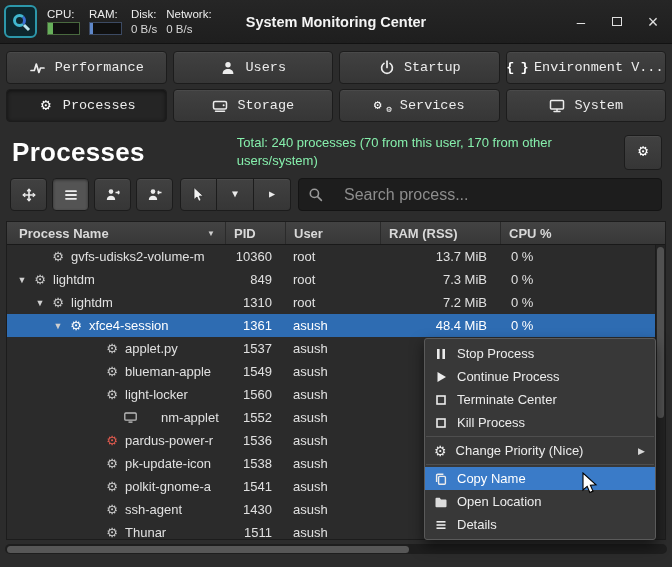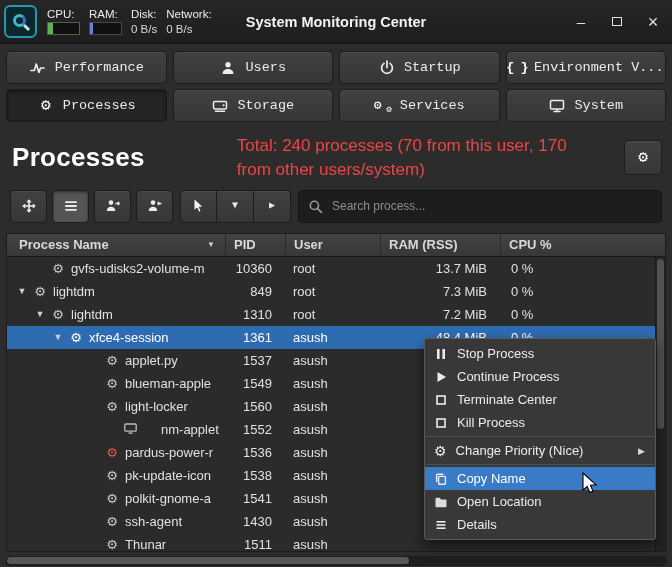--- a/index.html
+++ b/index.html
@@ -31,35 +31,35 @@
   
   .btn { background:linear-gradient(#414141,#363636); border:1px solid #1c1c1c; border-radius:4px; color:#ececec;
          font-family:Liberation Mono, monospace; font-size:13.5px; box-shadow:inset 0 1px 0 rgba(255,255,255,.05); }
   .tabs { display:grid; grid-template-columns:repeat(4,1fr); gap:5px 6px; padding:7px 6px; }
   .tab { height:33px; display:flex; align-items:center; justify-content:center; gap:8px; white-space:nowrap; overflow:hidden; }
   .tab.active { background:#252525; box-shadow:inset 0 1px 4px rgba(0,0,0,.6); }
 
   
   .page-header { display:flex; align-items:center; padding:5px 10px 6px 12px; }
   h1 { font-size:26px; margin:0; font-weight:bold; color:#fff; letter-spacing:.3px; }
-  .summary { margin-left:92px; width:354px; font-size:17px; line-height:1.4; color:#ef4444; }
+  .summary { margin-left:92px; width:354px; font-size:13px; line-height:1.4; color:#86efac; }
   .settings { margin-left:auto; width:38px; height:35px; display:flex; align-items:center; justify-content:center; }
 
   
   .toolbar { display:flex; align-items:center; padding:2px 10px 9px 10px; }
   .tb-group { display:flex; gap:5px; }
   .tool { width:37px; height:33px; display:flex; align-items:center; justify-content:center; }
   .tool.toggled { background:#545454; box-shadow:inset 0 1px 3px rgba(0,0,0,.45); }
   .tb-seg { display:flex; margin-left:7px; }
   .seg { width:37px; height:33px; display:flex; align-items:center; justify-content:center; border-radius:0; border-left-width:0; }
   .seg:first-child { border-radius:4px 0 0 4px; border-left-width:1px; }
   .seg:last-child { border-radius:0 4px 4px 0; }
   .search { flex:1; height:33px; background:#1d1d1d; border:1px solid #141414; border-radius:4px;
             display:flex; align-items:center; gap:7px; padding:0 9px; margin-left:7px; }
-  .search input { flex:1; background:transparent; border:none; outline:none; color:#5eead4; font-family:inherit; font-size:12px; }
+  .search input { flex:1; background:transparent; border:none; outline:none; color:#5eead4; font-family:inherit; font-size:16px;margin-left:12px; }
   .search input::placeholder { color:#8d8d8d; }
 
   
   .table { margin:1px 6px 0 6px; position:relative; height:319px; background:#2b2b2b; border:1px solid #1c1c1c; }
   .thead { display:grid; grid-template-columns:218px 60px 95px 120px 76px 1fr; height:23px;
            background:linear-gradient(#434343,#383838); border-bottom:1px solid #191919; }
   .hcell { display:flex; align-items:center; padding:0 8px; font-weight:bold; font-size:13px; color:#d9d9d9;
            border-left:1px solid #2a2a2a; white-space:nowrap; overflow:hidden; }
   .hcell:first-child { border-left:none; padding-left:12px; }
   .sort { margin-left:auto; font-size:8px; color:#cfcfcf; padding-right:2px; }

